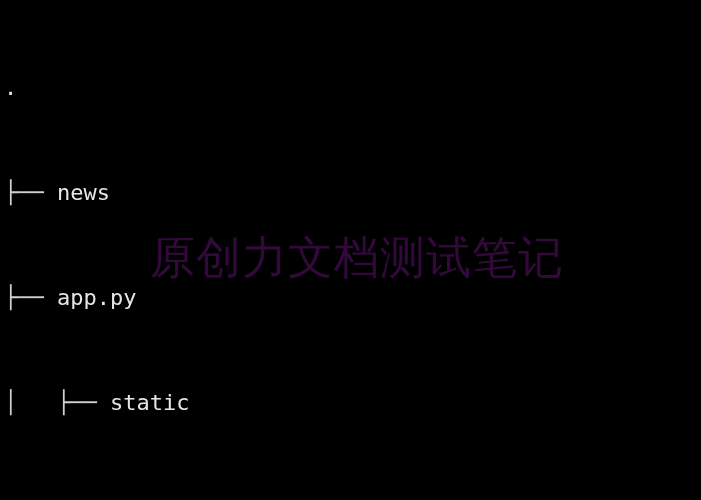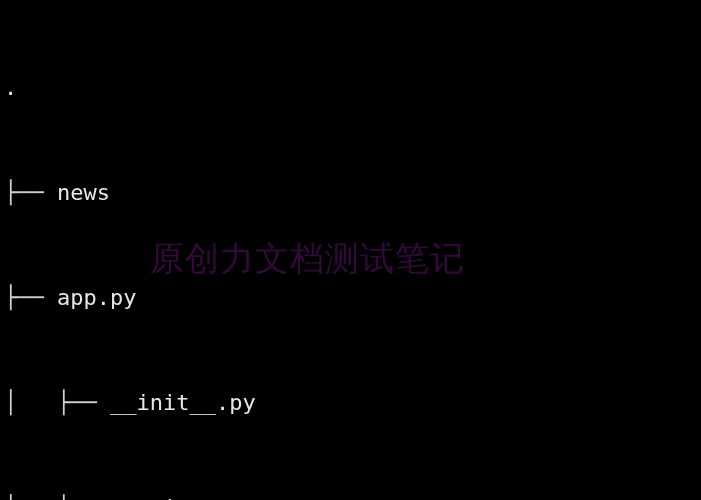--- a/index.html
+++ b/index.html
@@ -54,39 +54,38 @@
   .root-dot {
     color: #e6e6e6;
   }
 
   
   #watermark {
     position: absolute;
     left: 150px;
     top: 238px;
     font-family: "DejaVu Sans", "Liberation Sans", sans-serif;
-    font-size: 34px;
+    font-size: 45px;
     line-height: 40px;
     color: #33093b;
     letter-spacing: 1px;
     white-space: nowrap;
     pointer-events: none;
     user-select: none;
   }
 </style>
 </head>
 <body>
 
 <div id="terminal">
 
   <div class="tree">
     <span class="tree-line"><span class="branch"></span><span class="root-dot">.</span></span>
     <span class="tree-line"><span class="branch">├── </span><span class="name">news</span></span>
     <span class="tree-line"><span class="branch">├── </span><span class="name">app.py</span></span>
-    <span class="tree-line"><span class="branch">│   ├── </span><span class="name">__init__.py</span></span>
     <span class="tree-line"><span class="branch">│   ├── </span><span class="name">static</span></span>
     
     
     
     
     
     
     
     
     

